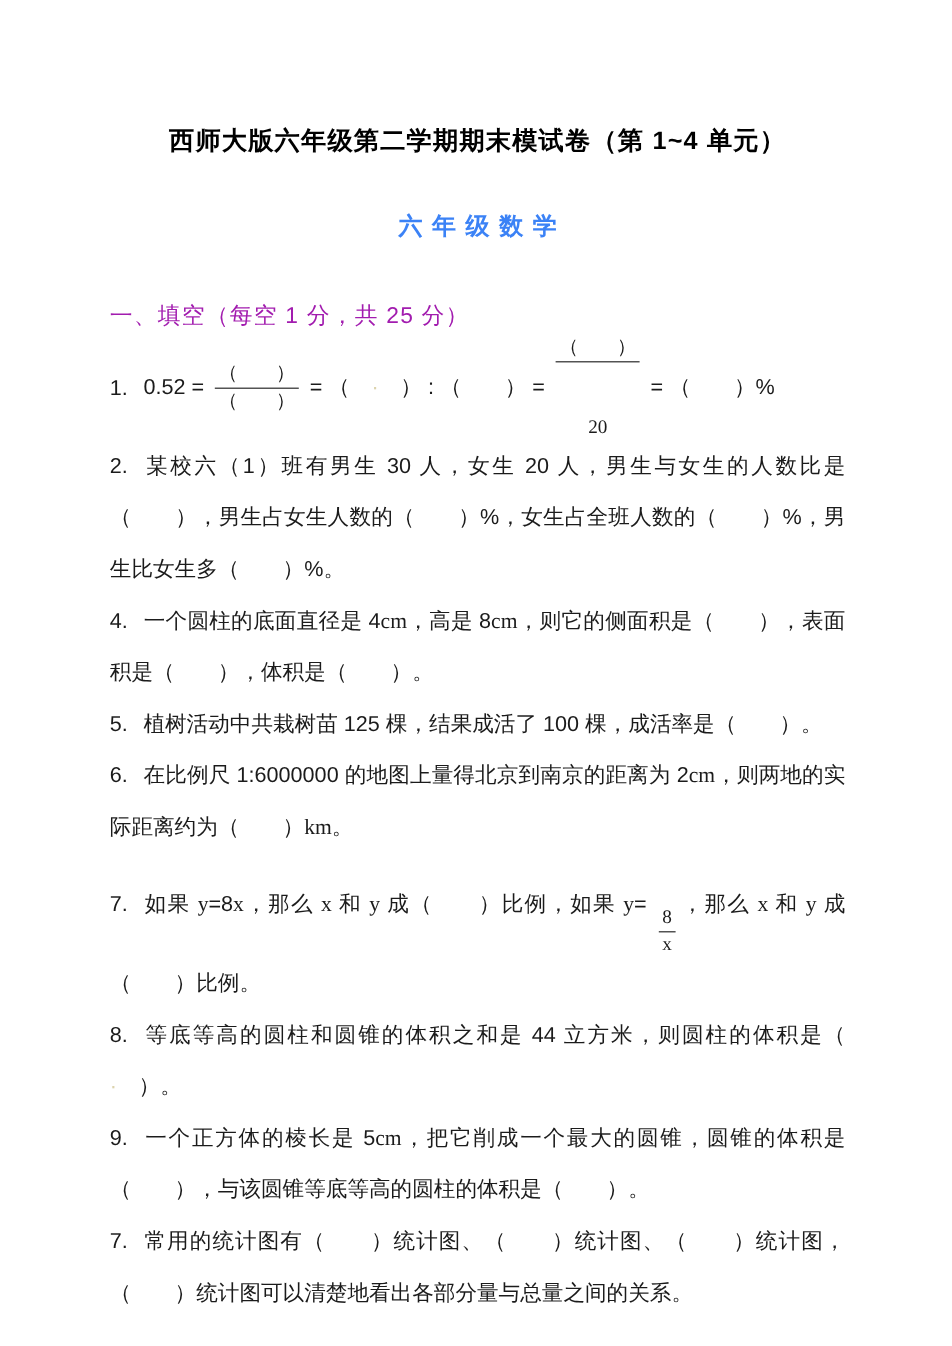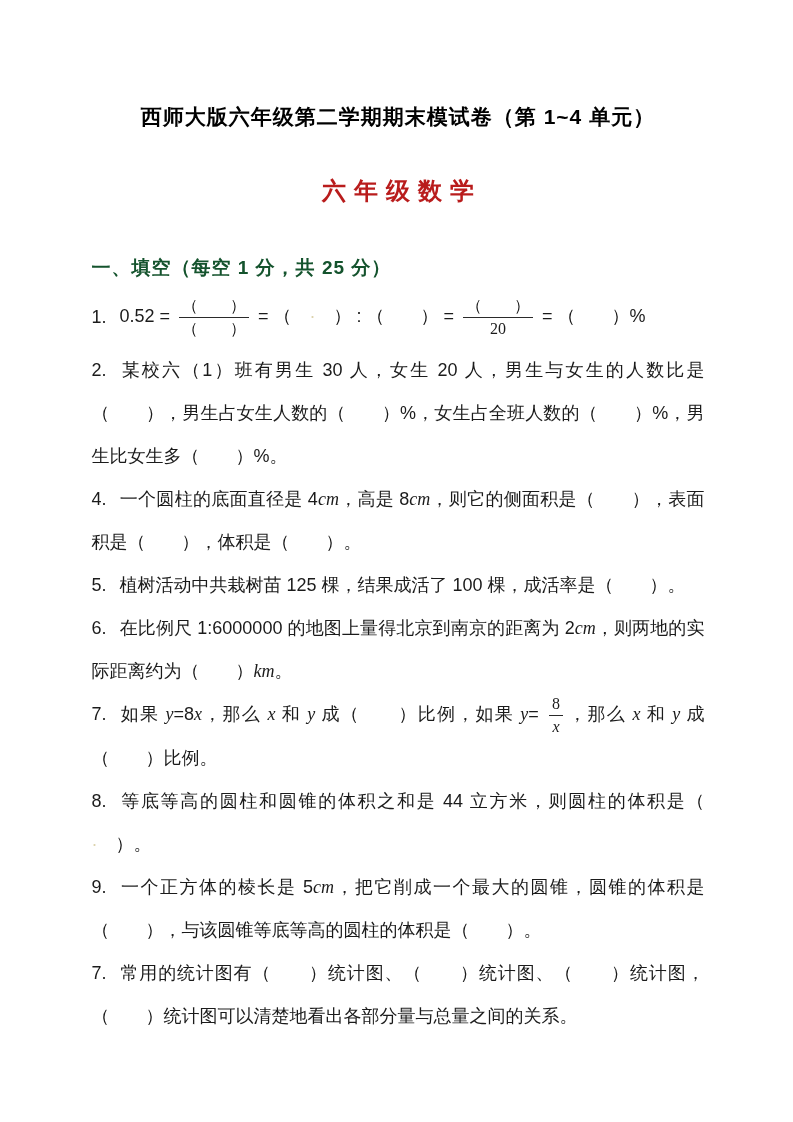--- a/index.html
+++ b/index.html
@@ -14,38 +14,38 @@
     font-family:"Liberation Sans","DejaVu Sans",sans-serif;
     font-size:18px;
     overflow:hidden;
   }
   .title{
     margin:0;text-align:center;
     font-size:21px;font-weight:700;letter-spacing:1px;color:#000;
   }
   .subtitle{
     margin:44px 0 0;text-align:center;
-    font-size:24px;font-weight:700;letter-spacing:8px;text-indent:8px;color:#b91c1c;
+    font-size:20px;font-weight:700;letter-spacing:8px;text-indent:8px;color:#3b82f6;
   }
   .sec{
     margin:48px 0 0;
-    font-size:19px;font-weight:700;letter-spacing:1px;color:#14532d;
+    font-size:19px;font-weight:400;letter-spacing:1px;color:#a21caf;
   }
   .q{margin:0;line-height:43px;text-align:justify;}
   .q .qnum{margin-right:13px;}
   .q1{display:flex;align-items:center;min-height:64px;margin:4px 0 0;text-align:left;}
   .frac{
     display:inline-flex;flex-direction:column;align-items:center;
     vertical-align:middle;margin:0 4px;line-height:1.25;text-align:center;
     font-size:16px;
   }
   .fnum{border-bottom:1.5px solid #2a2a2a;padding:0 3px 1px;}
   .fden{padding-top:1px;}
-  .serif{font-family:"Liberation Serif","DejaVu Serif",serif;font-style:normal;}
-  .math{font-family:"Liberation Serif","DejaVu Serif",serif;font-style:italic;}
+  .serif{font-family:"Liberation Serif","DejaVu Serif",serif;font-style:normal;margin-top:44px;}
+  .math{font-family:"Liberation Serif","DejaVu Serif",serif;}
   .faint{color:#dcd3ad;}
 </style>
 </head>
 <body>
 
 <div class="page">
 
   <h1 class="title">西师大版六年级第二学期期末模试卷（第 1~4 单元）</h1>
 
   <h2 class="subtitle">六年级数学</h2>

